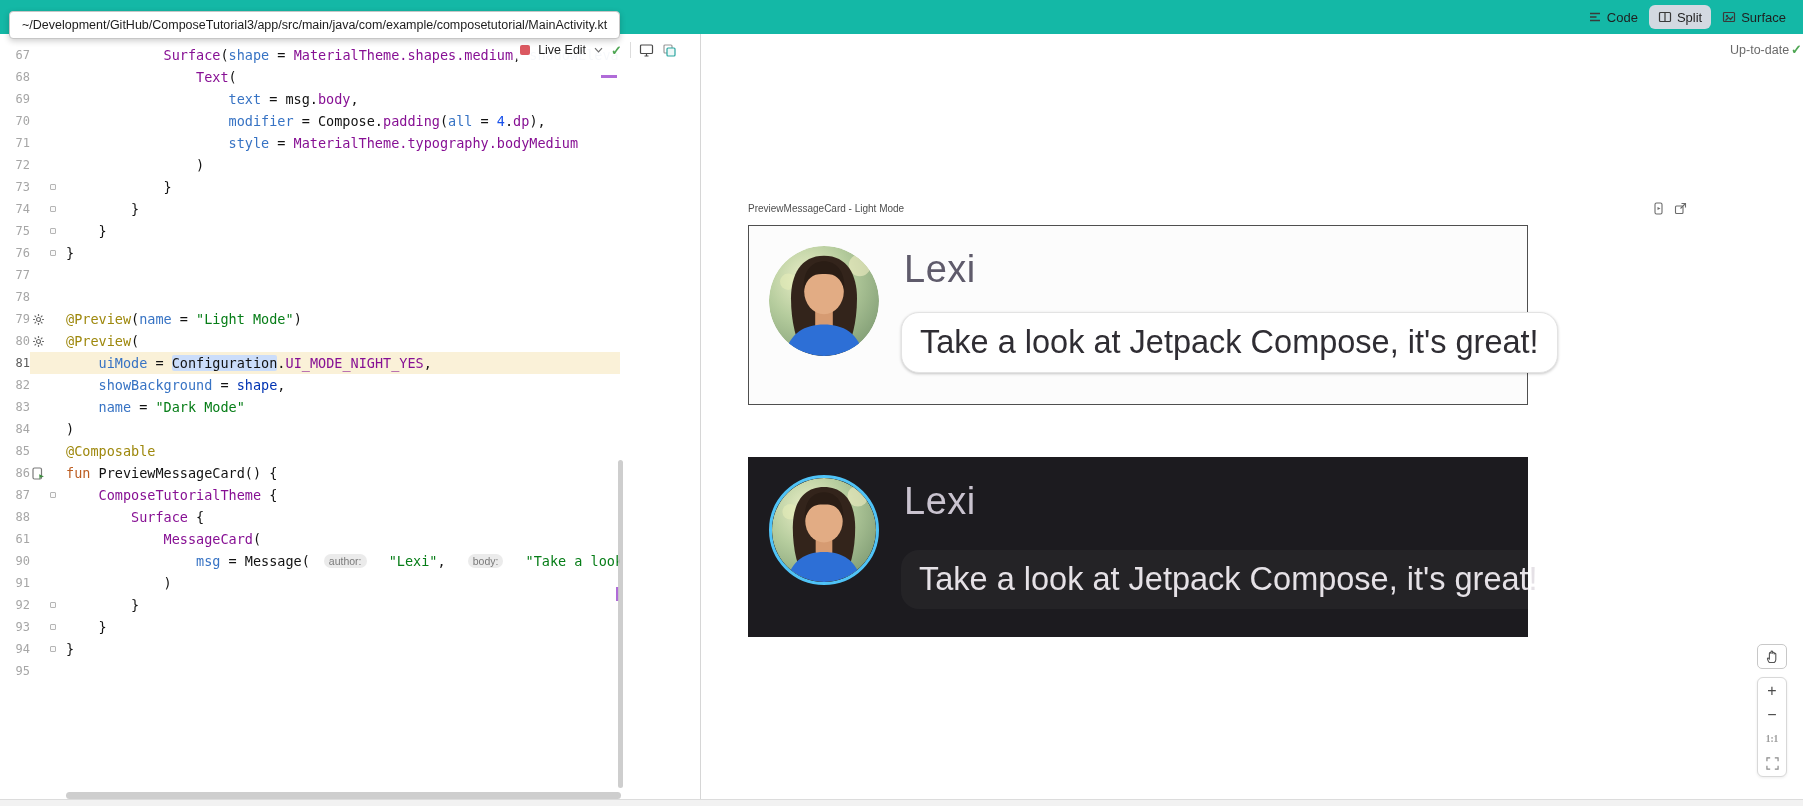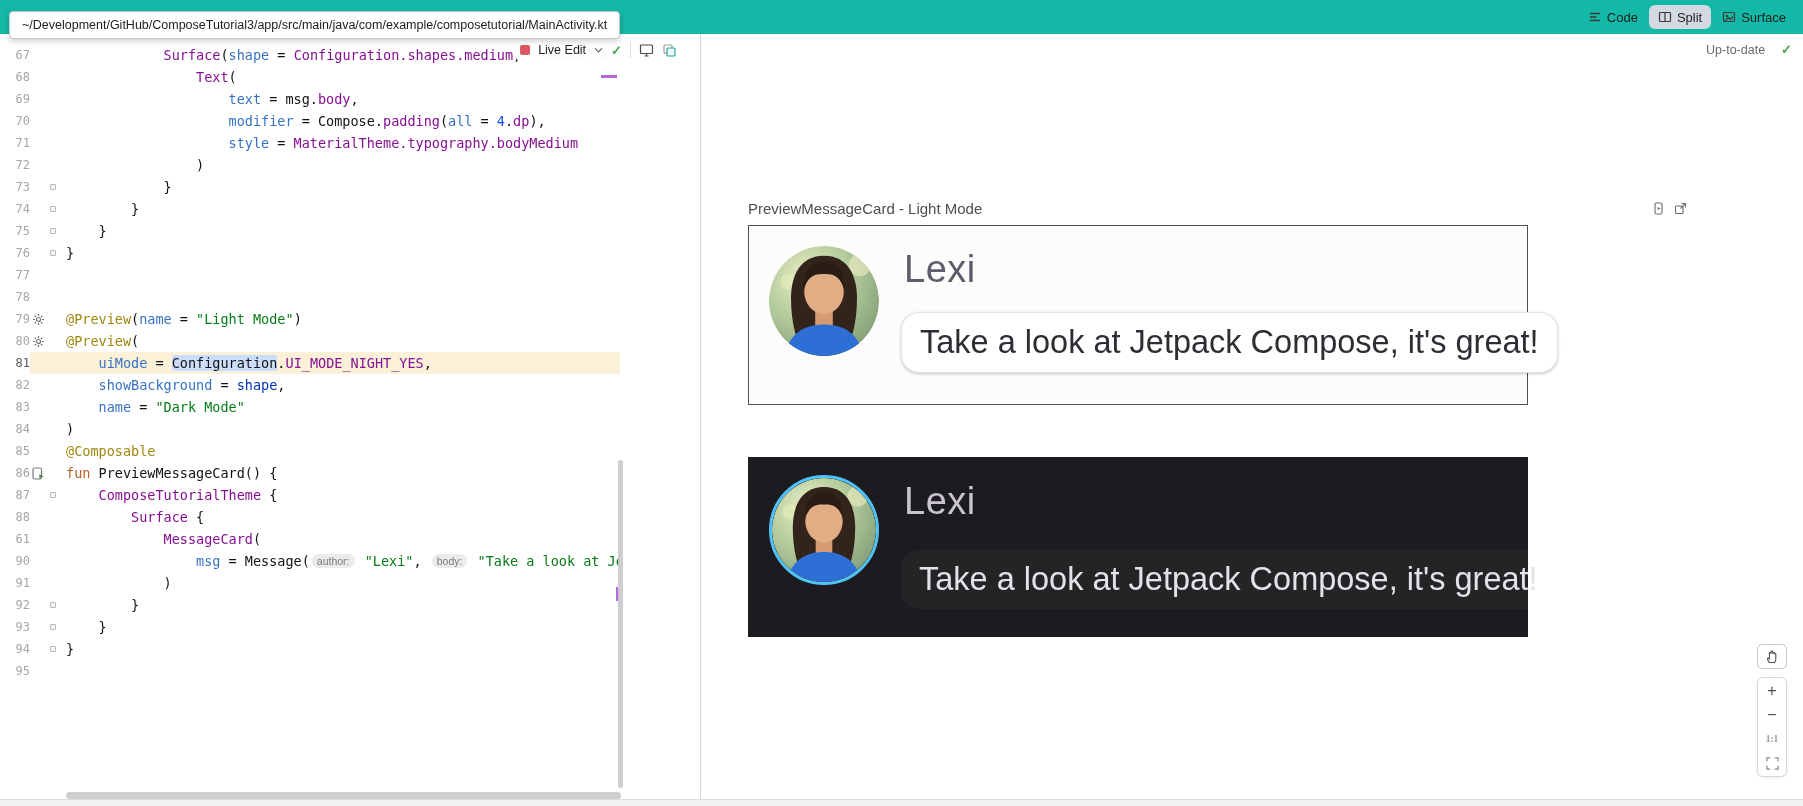--- a/index.html
+++ b/index.html
@@ -31,44 +31,44 @@
   .s-par{color:#3773C4}
   .s-num{color:#1750EB}
   .s-str{color:#067D17}
   .s-ann{color:#9E880D}
   .s-pu{color:#871094;}
   .s-kw{color:#0033B3}
   .s-fun{color:#BC5D21}
   .s-fade{color:#8FA8C8}
   .s-hi{background:#CBDDFA;border-radius:2px}
   .s-hint{background:#EBEBEB;color:#7A7A7A;border-radius:7px;font-family:"Liberation Sans",sans-serif;
-          font-size:10.5px;padding:1px 5px;margin:0 2px;vertical-align:1px}
+          font-size:10.5px;padding:1px 5px;margin:0 14px;vertical-align:1px}
 
   #editor-toolbar{position:absolute;right:18px;top:4px;height:24px;display:flex;align-items:center;gap:8px;
     background:rgba(255,255,255,.92);border-radius:8px;padding:0 5px;z-index:20}
   .le-icon{width:10px;height:10px;border-radius:2px;background:#DB5860}
   .le-label{font-size:12.5px;color:#222}
   .le-check,.utd-check{color:#4EA653;font-size:13px;font-weight:bold}
   .tb-sep{width:1px;height:16px;background:#DCDCDC}
 
   #h-scrollbar{position:absolute;left:66px;top:758px;width:555px;height:7px;background:#C9C9C9;border-radius:4px;opacity:.9}
   #v-scrollbar{position:absolute;left:618px;top:426px;width:5px;height:328px;background:#C9C9C9;border-radius:3px;opacity:.9}
   #pmark1{position:absolute;left:601px;top:41px;width:16px;height:3px;background:#B06BD8}
   #pmark2{position:absolute;left:616px;top:553px;width:3px;height:14px;background:#B06BD8}
 
   #divider{position:absolute;left:700px;top:34px;width:1px;height:772px;background:#D6D6D6}
 
   
   #preview{position:absolute;left:701px;top:34px;width:1102px;height:772px;background:#fff}
-  #uptodate{position:absolute;right:11px;top:8px;display:flex;gap:16px;align-items:flex-end;font-size:12.5px;color:#6A6A6A}
+  #uptodate{position:absolute;right:1px;top:8px;display:flex;gap:2px;align-items:flex-end;font-size:12.5px;color:#6A6A6A}
   .pv-block{position:absolute;left:47px;width:939px}
   #pv-light{top:163px}
   #pv-dark{top:423px}
   .pv-label-row{display:flex;align-items:center;height:22px;margin-bottom:6px}
-  .pv-title{font-size:15px;color:#4E4E4E;flex:1}
+  .pv-title{font-size:10px;color:#4E4E4E;flex:1}
   .pv-icons{display:flex;gap:9px;align-items:center}
   .pv-card{position:relative;width:780px;height:180px}
   .pv-card.light{background:#FCFCFC;border:1px solid #4F4F4F}
   .pv-card.dark{background:#1C1B1F;border:1px solid #1C1B1F}
   .avatar{position:absolute;left:20px;top:20px;width:110px;height:110px;border-radius:50%;overflow:hidden}
   .dark .avatar{border:3px solid #4FC3F7;top:17px}
   .author{position:absolute;left:155px;top:22px;font-size:38px;color:#5F5B6B;letter-spacing:.5px}
   .dark .author{color:#C9C3CF}
   .bubble{position:absolute;left:152px;top:86px;display:inline-block;padding:11px 18px;font-size:32.5px;border-radius:18px;white-space:nowrap}
   .light .bubble{background:#fff;border:1px solid #E3E3E3;box-shadow:0 1px 3px rgba(0,0,0,.22);color:#2F2D33}
@@ -118,21 +118,21 @@
   <div id="breadcrumb-chip">
     <span>~/Development/GitHub/ComposeTutorial3/app/src/main/java/com/example/composetutorial/MainActivity.kt</span>
   </div>
 
   <div id="editor">
     <div id="code-lines">
         <div class="code-line">
           <span class="ln">67</span>
           <span class="gut"></span>
           <span class="fold"></span>
-          <span class="ct"><span class="s-pl">            </span><span class="s-pu">Surface</span><span class="s-pl">(</span><span class="s-par">shape</span><span class="s-pl"> = </span><span class="s-pu">Configuration.shapes.medium</span><span class="s-pl">, </span><span class="s-fade">shadowElevation</span></span>
+          <span class="ct"><span class="s-pl">            </span><span class="s-pu">Surface</span><span class="s-pl">(</span><span class="s-par">shape</span><span class="s-pl"> = </span><span class="s-pu">MaterialTheme.shapes.medium</span><span class="s-pl">, </span><span class="s-fade">shadowElevation</span></span>
         </div>
         <div class="code-line">
           <span class="ln">68</span>
           <span class="gut"></span>
           <span class="fold"></span>
           <span class="ct"><span class="s-pl">                </span><span class="s-pu">Text</span><span class="s-pl">(</span></span>
         </div>
         <div class="code-line">
           <span class="ln">69</span>
           <span class="gut"></span>

